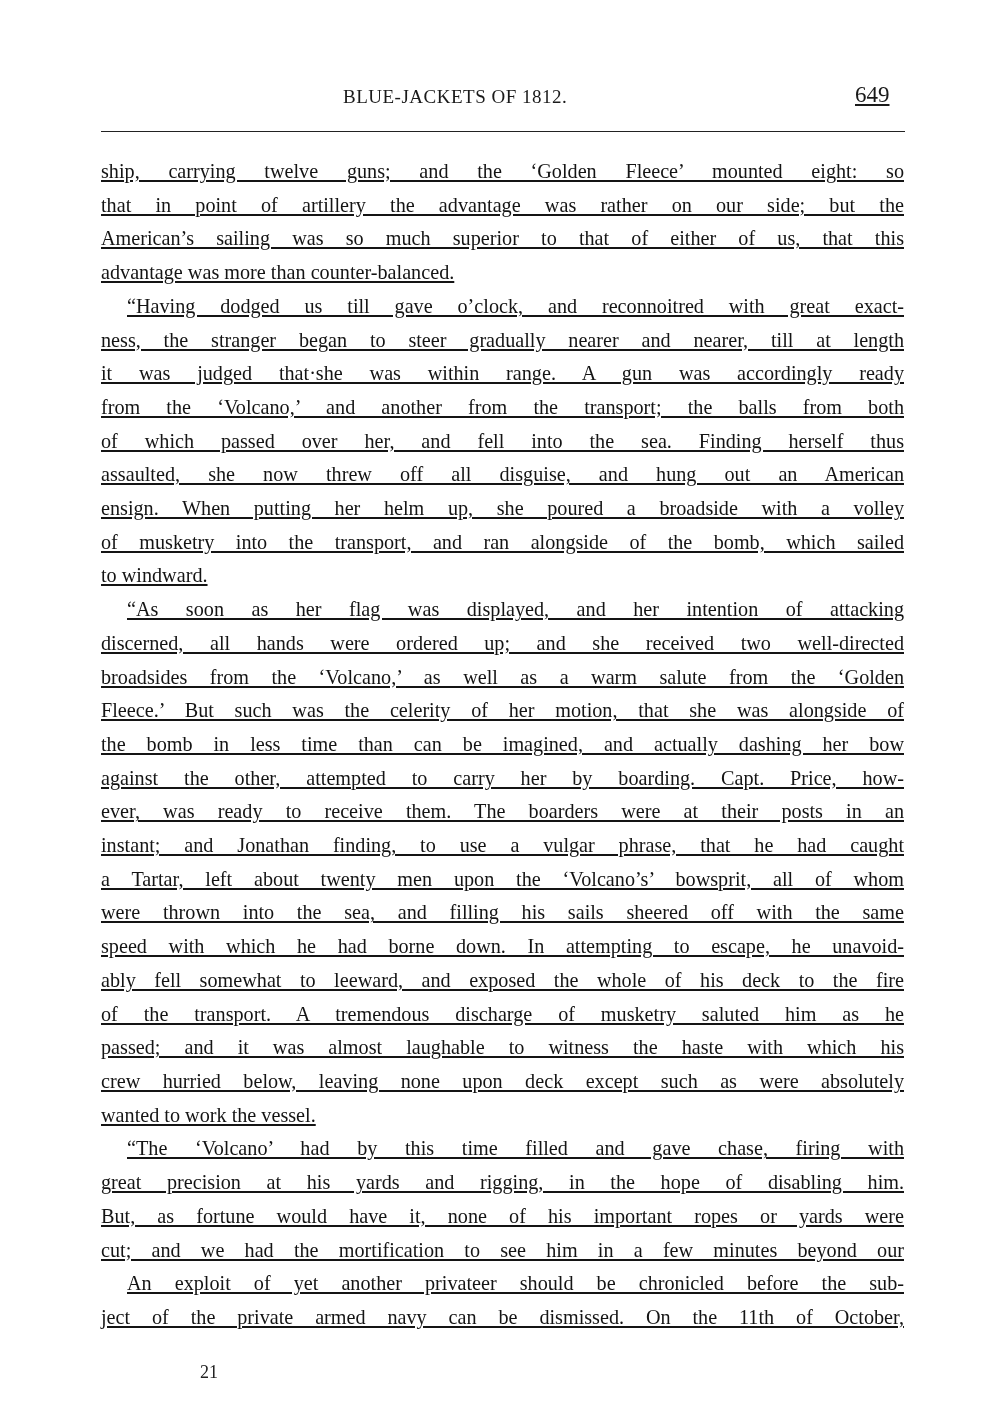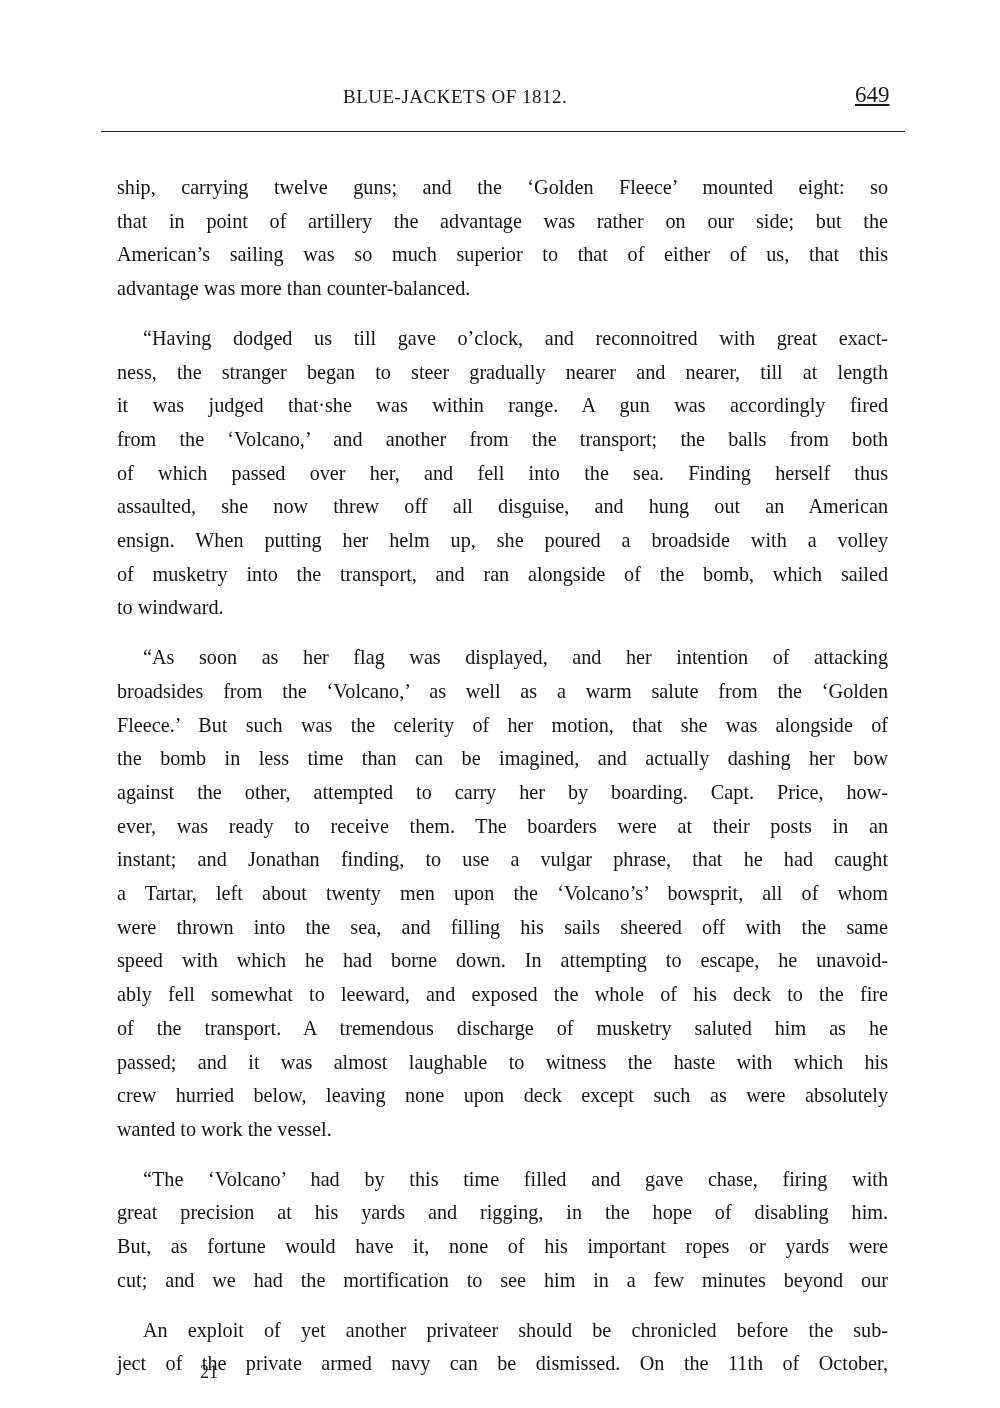--- a/index.html
+++ b/index.html
@@ -2,21 +2,21 @@
 <html><head>
   <meta charset="utf-8">
   <style>
     html, body { margin: 0; padding: 0; background: #ffffff; }
     body { width: 1000px; height: 1408px; position: relative; overflow: hidden; }
     .page { position: absolute; left: 0; top: 0; width: 944px; height: 1408px; background: #fff; color: #111; font-family: "Liberation Serif", "DejaVu Serif", serif; }
     .running-head { position: absolute; top: 86px; left: 343px; font-size: 19px; letter-spacing: 0.5px; color: #1a1a1a; }
     .folio { position: absolute; top: 82px; left: 855px; font-size: 23px; color: #1a1a1a; text-decoration: underline; }
     .rule { position: absolute; top: 131px; left: 101px; width: 804px; height: 0; border-top: 1.5px solid #222; }
     .body-text { position: absolute; top: 155px; left: 101px; width: 803px; font-size: 20.2px; line-height: 33.7px; color: #141414; }
-    .body-text p { margin: 16px; text-align: justify; text-align-last: justify; }
+    .body-text p { margin: 0; text-align: justify; text-align-last: justify; text-decoration: underline; }
     .body-text p .line { display: block; text-align: justify; text-align-last: justify; }
     .body-text p .line.last { text-align-last: left; }
     .indent { text-indent: 26px; }
     .signature { position: absolute; top: 1362px; left: 200px; font-size: 18px; color: #222; }
   </style>
 </head>
 <body>
 
 <div class="page">
   <div class="running-head">BLUE-JACKETS OF 1812.</div>
@@ -26,30 +26,31 @@
   <div class="body-text" id="body-text">
       <p>
         <span class="line">ship, carrying twelve guns; and the ‘Golden Fleece’ mounted eight: so</span>
         <span class="line">that in point of artillery the advantage was rather on our side; but the</span>
         <span class="line">American’s sailing was so much superior to that of either of us, that this</span>
         <span class="line last">advantage was more than counter-balanced.</span>
       </p>
       <p>
         <span class="line indent">“Having dodged us till gave o’clock, and reconnoitred with great exact-</span>
         <span class="line">ness, the stranger began to steer gradually nearer and nearer, till at length</span>
-        <span class="line">it was judged that·she was within range. A gun was accordingly fired</span>
+        <span class="line">it was judged that·she was within range. A gun was accordingly ready</span>
         <span class="line">from the ‘Volcano,’ and another from the transport; the balls from both</span>
         <span class="line">of which passed over her, and fell into the sea. Finding herself thus</span>
         <span class="line">assaulted, she now threw off all disguise, and hung out an American</span>
         <span class="line">ensign. When putting her helm up, she poured a broadside with a volley</span>
         <span class="line">of musketry into the transport, and ran alongside of the bomb, which sailed</span>
         <span class="line last">to windward.</span>
       </p>
       <p>
         <span class="line indent">“As soon as her flag was displayed, and her intention of attacking</span>
+        <span class="line">discerned, all hands were ordered up; and she received two well-directed</span>
         <span class="line">broadsides from the ‘Volcano,’ as well as a warm salute from the ‘Golden</span>
         <span class="line">Fleece.’ But such was the celerity of her motion, that she was alongside of</span>
         <span class="line">the bomb in less time than can be imagined, and actually dashing her bow</span>
         <span class="line">against the other, attempted to carry her by boarding. Capt. Price, how-</span>
         <span class="line">ever, was ready to receive them. The boarders were at their posts in an</span>
         <span class="line">instant; and Jonathan finding, to use a vulgar phrase, that he had caught</span>
         <span class="line">a Tartar, left about twenty men upon the ‘Volcano’s’ bowsprit, all of whom</span>
         <span class="line">were thrown into the sea, and filling his sails sheered off with the same</span>
         <span class="line">speed with which he had borne down. In attempting to escape, he unavoid-</span>
         <span class="line">ably fell somewhat to leeward, and exposed the whole of his deck to the fire</span>

